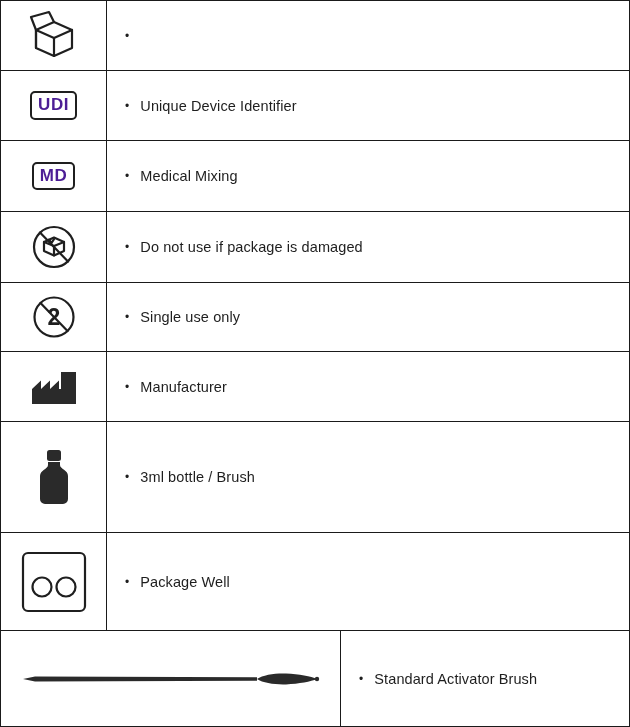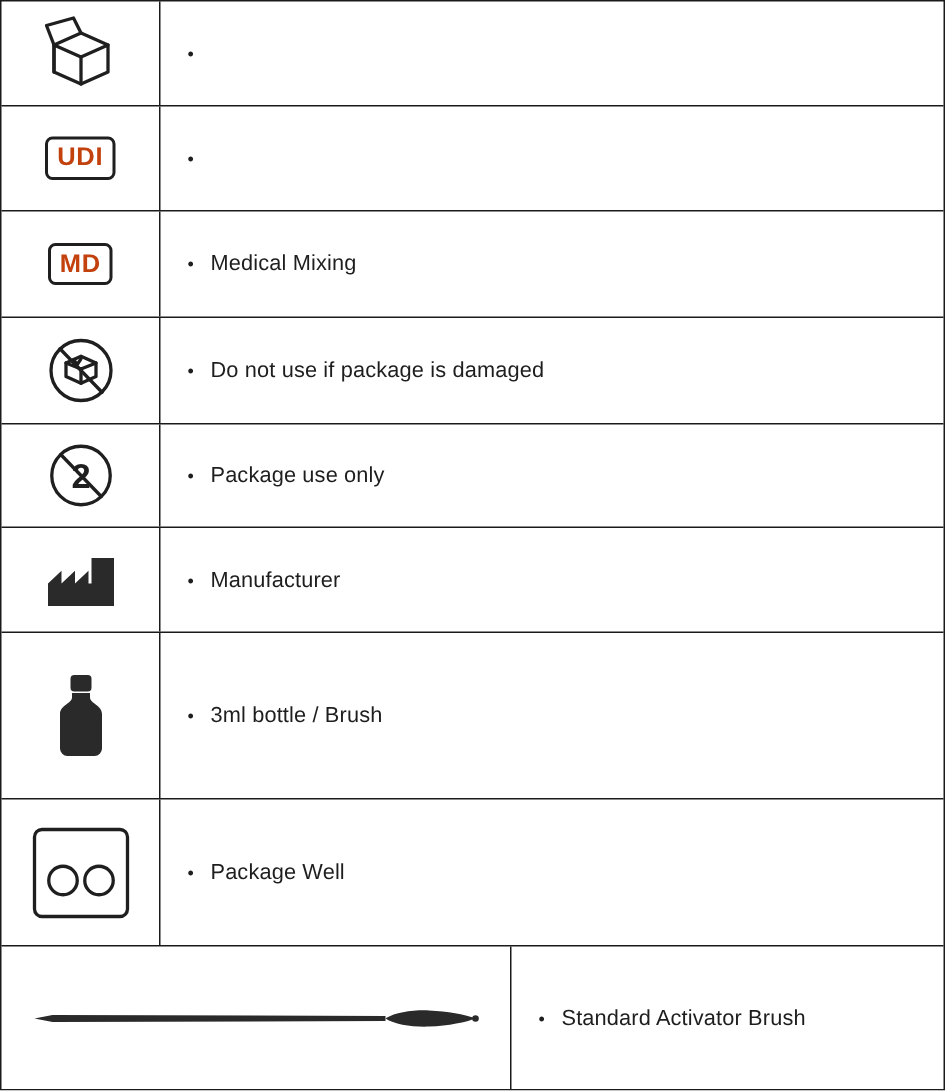--- a/index.html
+++ b/index.html
@@ -48,21 +48,21 @@
     color:#1e1e1e;
   }
   .symbol-box{
     border:2.5px solid #1f1f1f;
     border-radius:5px;
     font-weight:bold;
     font-size:17px;
     letter-spacing:.5px;
     padding:1px 6px;
     line-height:1.3;
-    color:#c2410c;
+    color:#4c1d95;
     background:#fff;
   }
   svg{display:block;}
   .stroke-ic{stroke:#1f1f1f;fill:none;stroke-width:2.2;stroke-linejoin:round;stroke-linecap:round;}
   .fill-ic{fill:#2a2a2a;stroke:none;}
 </style>
 </head>
 <body>
 
 <div class="symbol-table">
@@ -81,20 +81,21 @@
       <span class="bullet">•</span>
     </div>
   </div>
 
   <div class="row rh-1">
     <div class="icon-cell">
       <div class="symbol-box">UDI</div>
     </div>
     <div class="label-cell">
       <span class="bullet">•</span>
+      <span>Unique Device Identifier</span>
     </div>
   </div>
 
   <div class="row rh-2">
     <div class="icon-cell">
       <div class="symbol-box">MD</div>
     </div>
     <div class="label-cell">
       <span class="bullet">•</span>
       <span>Medical Mixing</span>
@@ -121,21 +122,21 @@
   <div class="row rh-4">
     <div class="icon-cell">
       <svg width="46" height="46" viewBox="0 0 46 46">
         <circle class="stroke-ic" cx="23" cy="23" r="19.5"></circle>
         <text x="23" y="31" text-anchor="middle" font-family="Liberation Sans, sans-serif" font-size="23" font-weight="bold" fill="#1f1f1f">2</text>
         <line class="stroke-ic" x1="9.5" y1="9" x2="36.5" y2="37"></line>
       </svg>
     </div>
     <div class="label-cell">
       <span class="bullet">•</span>
-      <span>Package use only</span>
+      <span>Single use only</span>
     </div>
   </div>
 
   <div class="row rh-5">
     <div class="icon-cell">
       <svg width="48" height="40" viewBox="0 0 48 40">
         <path class="fill-ic" d="M2,37 L2,22 L11,13.5 L11,22 L20,13.5 L20,22 L29,13.5 L29,22 L31,22 L31,5 L46,5 L46,37 Z"></path>
       </svg>
     </div>
     <div class="label-cell">

